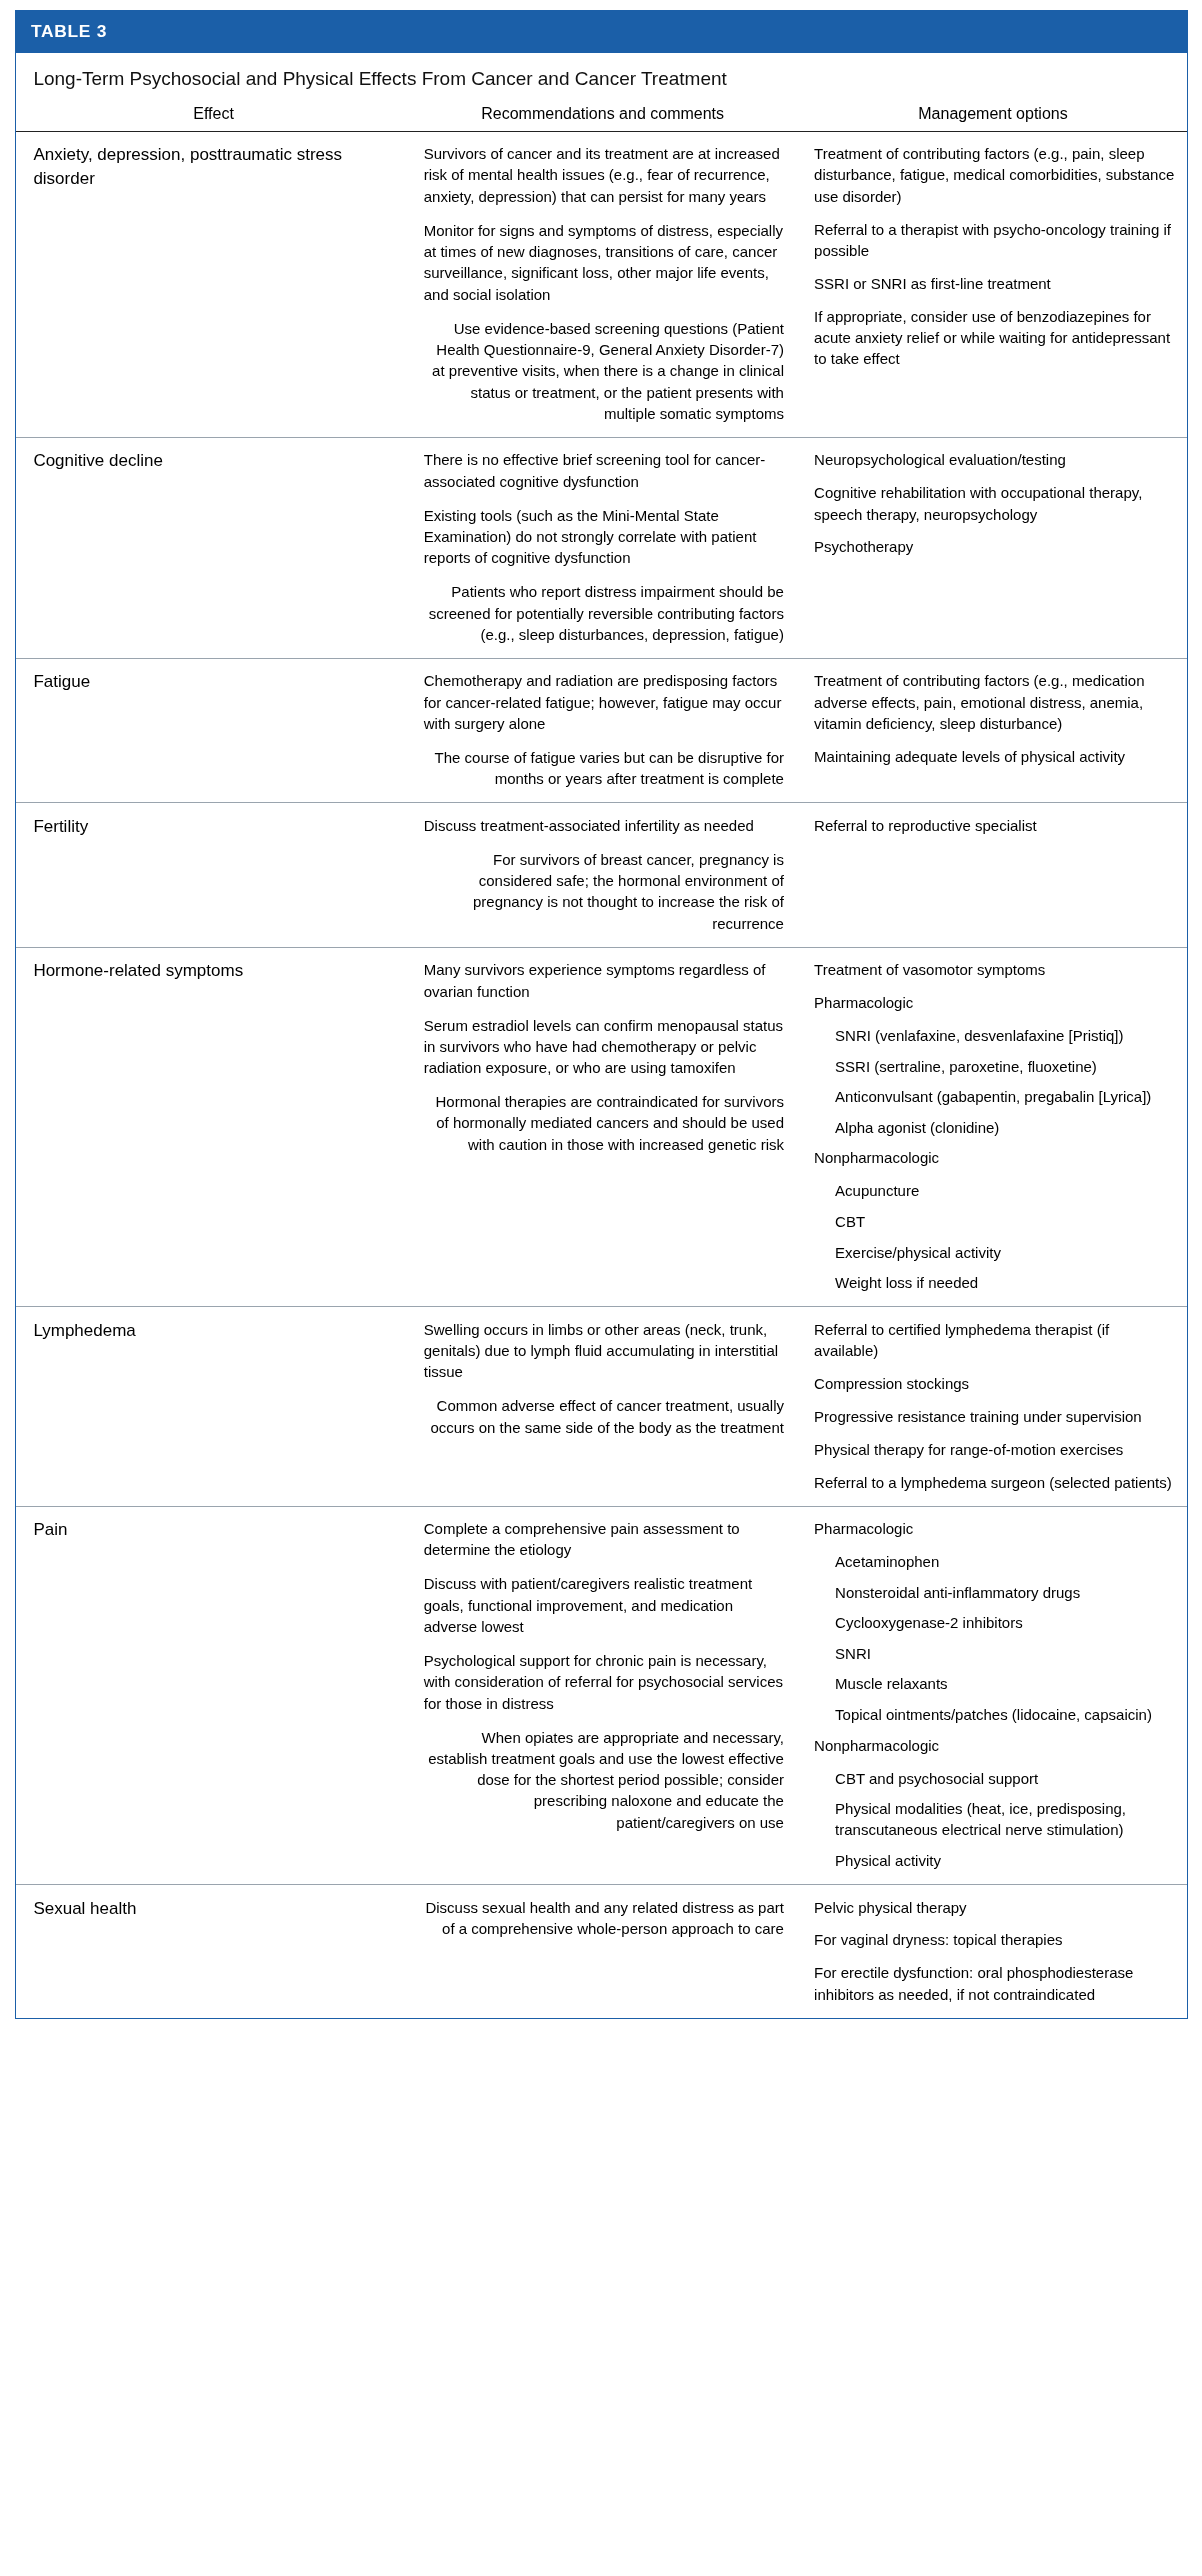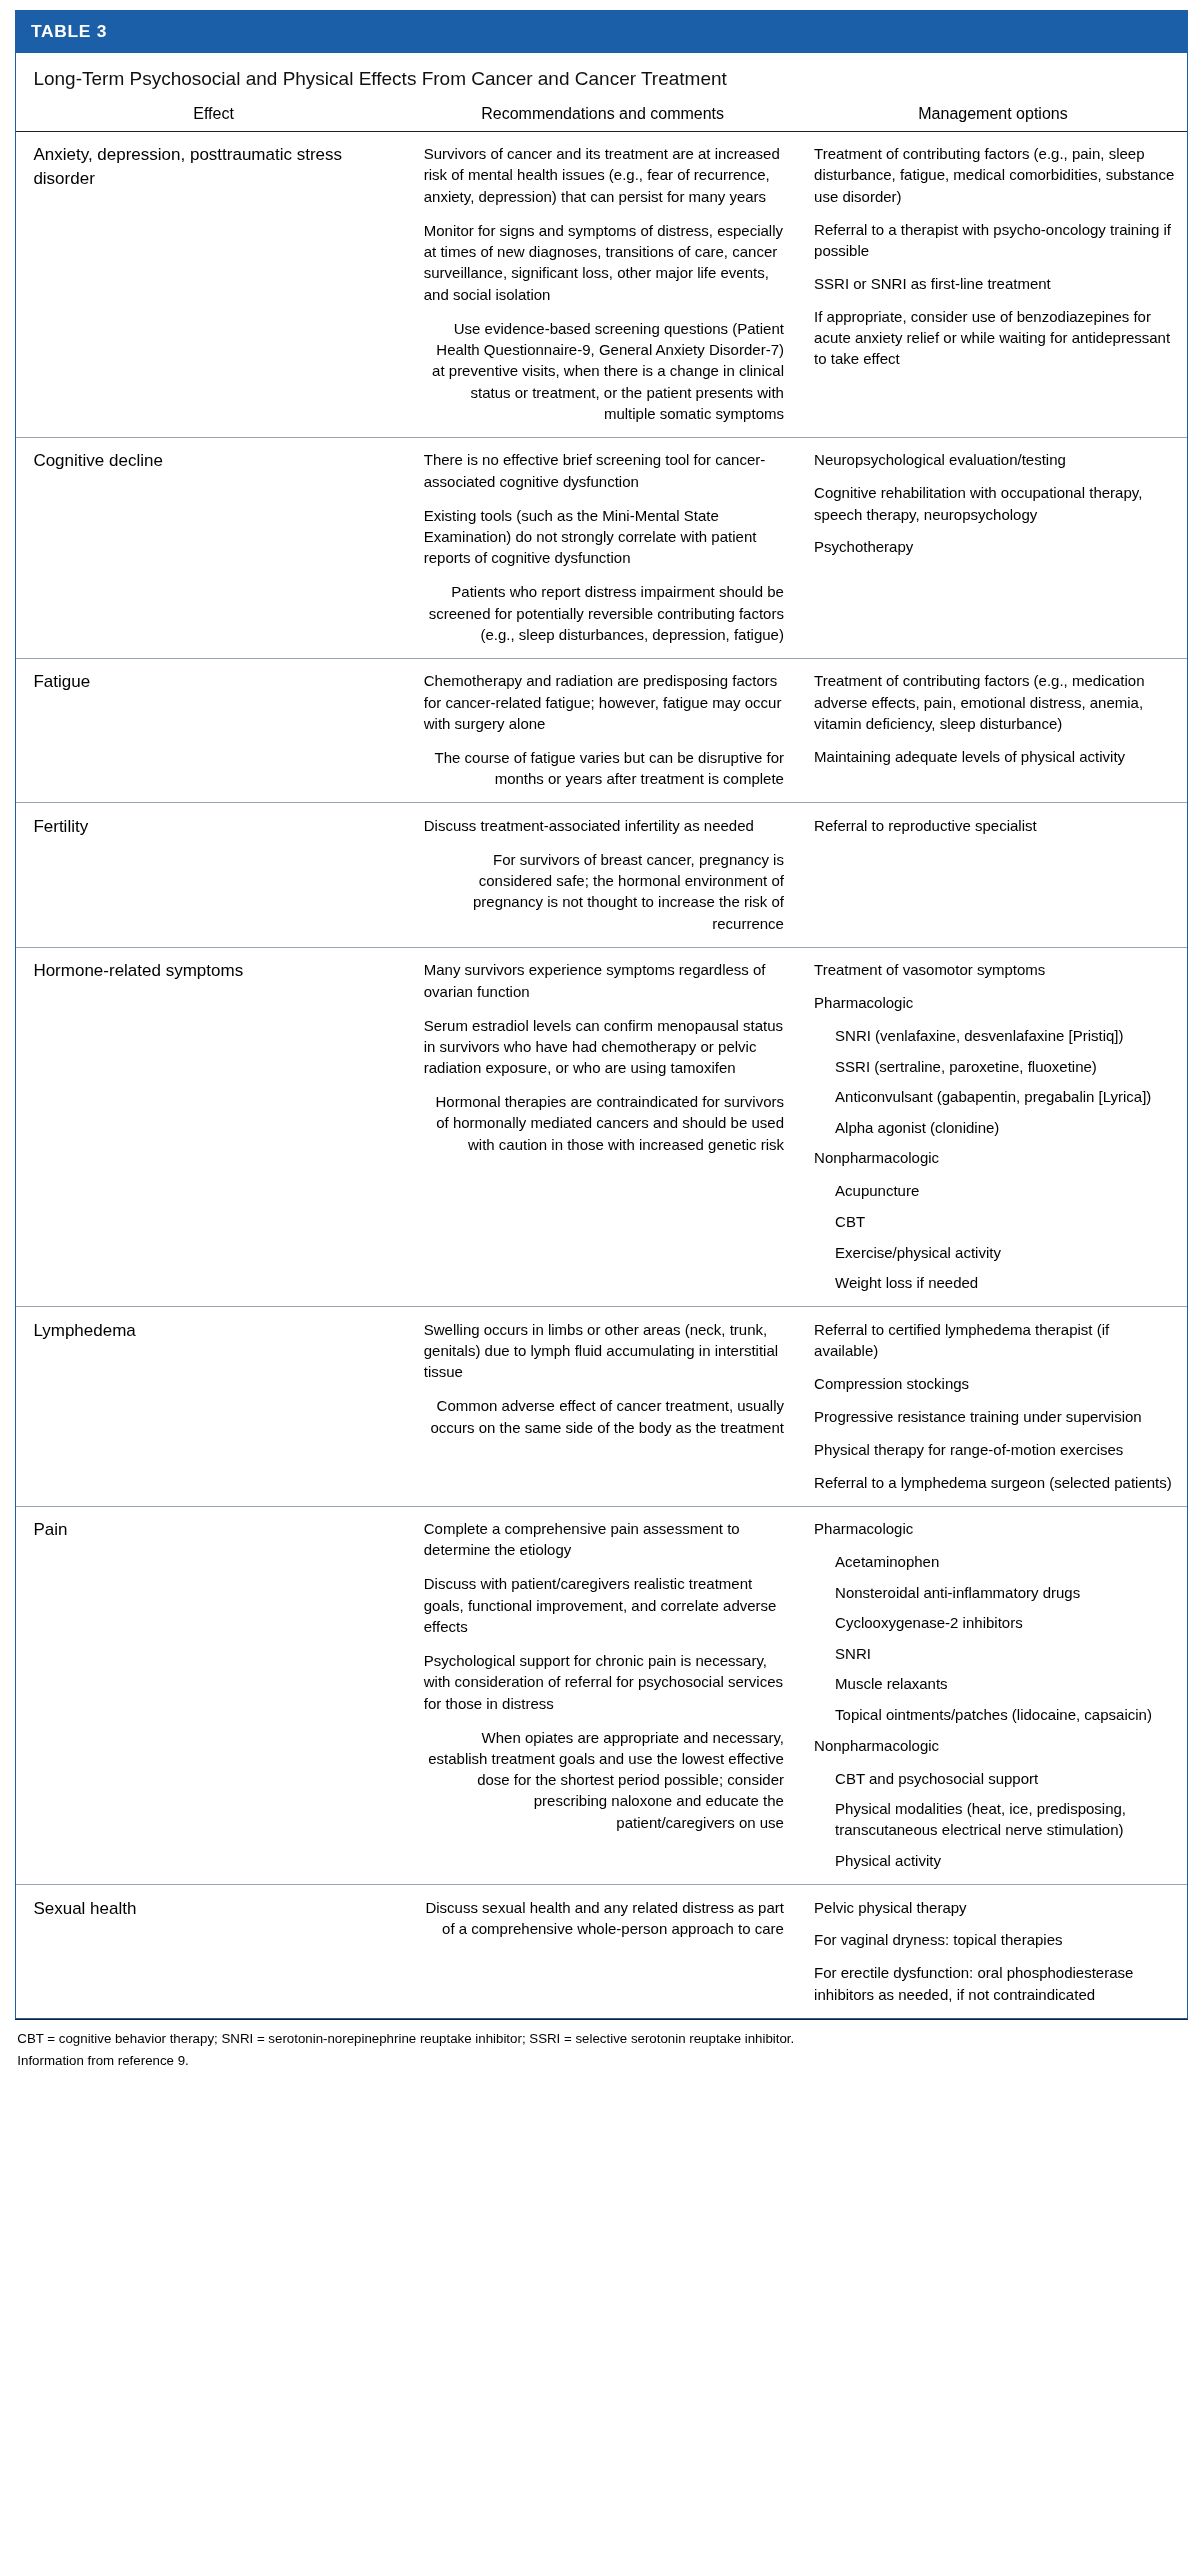--- a/index.html
+++ b/index.html
@@ -196,21 +196,21 @@
               <div class="mgmt-item">Physical therapy for range-of-motion exercises</div>
               <div class="mgmt-item">Referral to a lymphedema surgeon (selected patients)</div>
             </td>
           </tr>
           <tr>
             <td class="c1">
               <div class="effect-label">Pain</div>
             </td>
             <td class="c2">
               <div class="para">Complete a comprehensive pain assessment to determine the etiology</div>
-              <div class="para">Discuss with patient/caregivers realistic treatment goals, functional improvement, and correlate adverse effects</div>
+              <div class="para">Discuss with patient/caregivers realistic treatment goals, functional improvement, and medication adverse lowest</div>
               <div class="para">Psychological support for chronic pain is necessary, with consideration of referral for psychosocial services for those in distress</div>
               <div class="para">When opiates are appropriate and necessary, establish treatment goals and use the lowest effective dose for the shortest period possible; consider prescribing naloxone and educate the patient/caregivers on use</div>
             </td>
             <td class="c3">
               <div class="mgmt-item">Pharmacologic</div>
               <div class="mgmt-sub">Acetaminophen</div>
               <div class="mgmt-sub">Nonsteroidal anti-inflammatory drugs</div>
               <div class="mgmt-sub">Cyclooxygenase-2 inhibitors</div>
               <div class="mgmt-sub">SNRI</div>
               <div class="mgmt-sub">Muscle relaxants</div>
@@ -232,19 +232,15 @@
               <div class="mgmt-item">Pelvic physical therapy</div>
               <div class="mgmt-item">For vaginal dryness: topical therapies</div>
               <div class="mgmt-item">For erectile dysfunction: oral phosphodiesterase inhibitors as needed, if not contraindicated</div>
             </td>
           </tr>
         </tbody>
     </table>
 
   </div>
 
-  <div class="footnotes">
-    <div class="footnote-line">CBT = cognitive behavior therapy; SNRI = serotonin-norepinephrine reuptake inhibitor; SSRI = selective serotonin reuptake inhibitor.</div>
-    <div class="footnote-line">Information from reference 9.</div>
-  </div>
 
 </div>
 
 
 </body></html>

